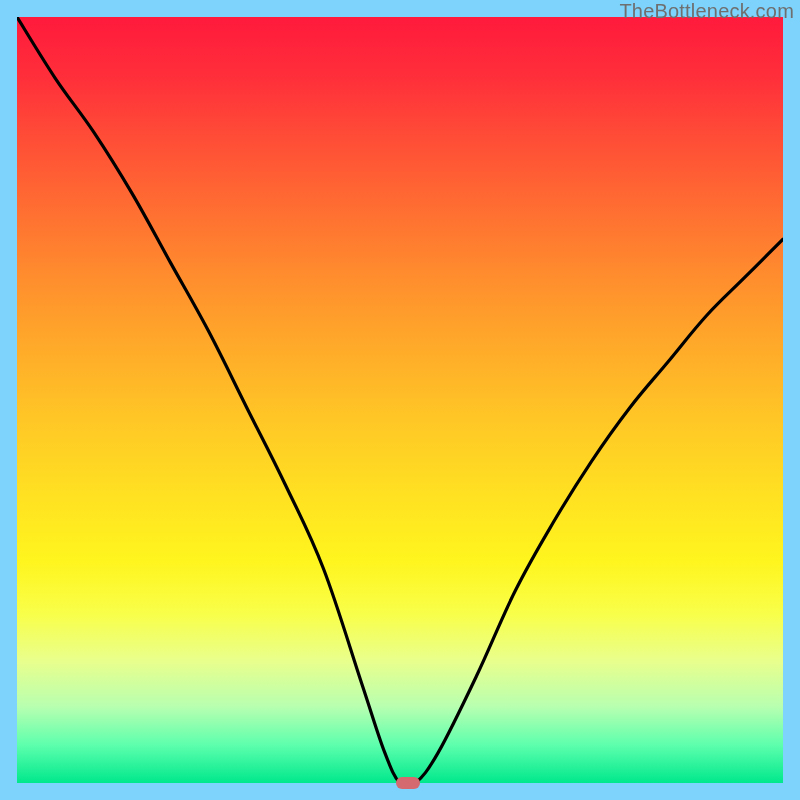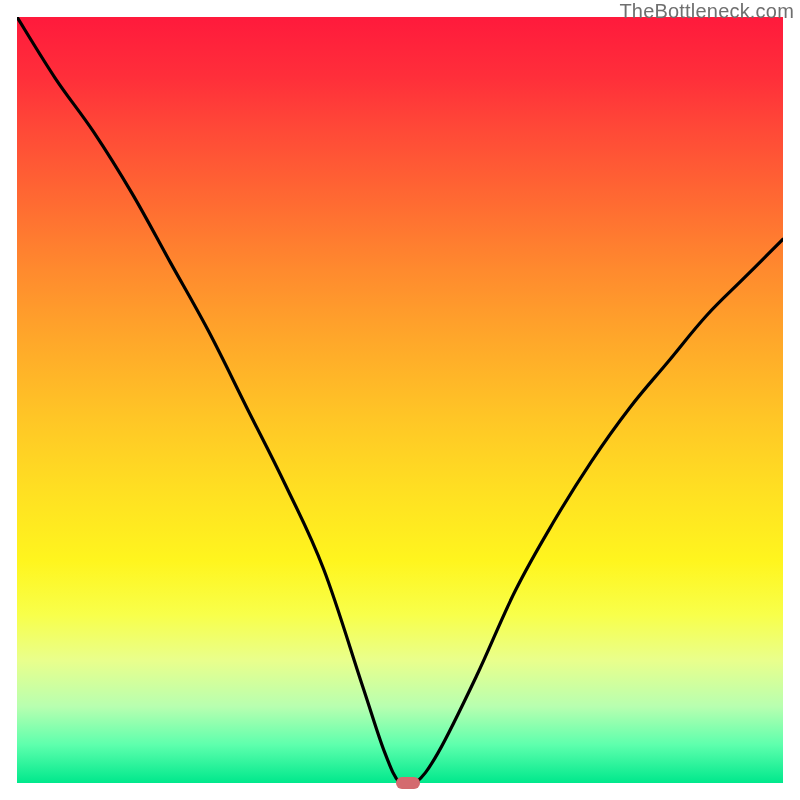--- a/index.html
+++ b/index.html
@@ -1,21 +1,21 @@
 <!DOCTYPE html>
 <html><head>
 <meta charset="utf-8">
 <style>
   * { margin: 0; padding: 0; box-sizing: border-box; }
   html, body { width: 800px; height: 800px; overflow: hidden; background: #000; font-family: Arial, Helvetica, sans-serif; }
   .frame {
     position: relative;
     width: 800px;
     height: 800px;
-    background: #ffffff;
+    background: #7dd3fc;
   }
   .plot {
     position: absolute;
     left: 17px;
     top: 17px;
     width: 766px;
     height: 766px;
     background: linear-gradient(to bottom,
       #ff1a3c 0%,
       #ff2f3a 8%,

